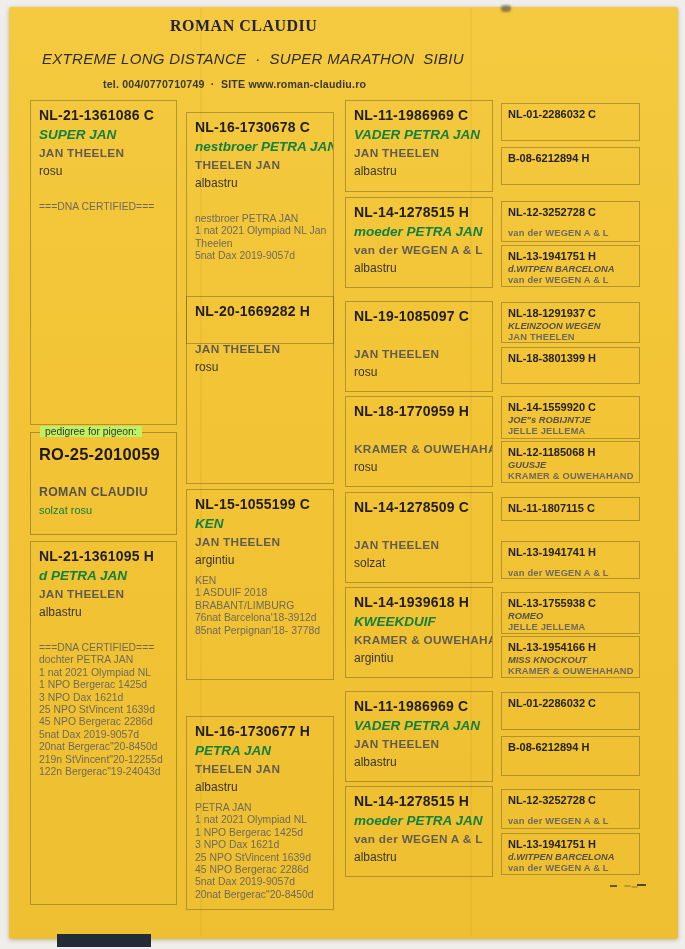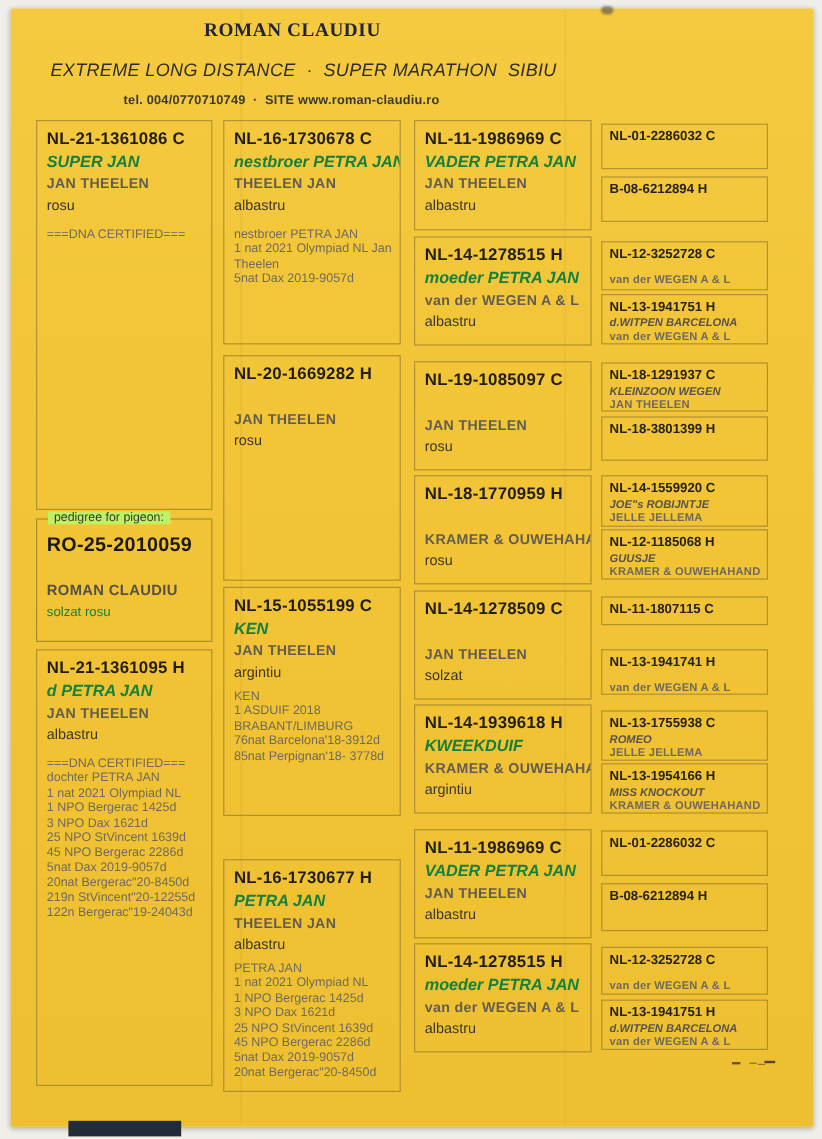--- a/index.html
+++ b/index.html
@@ -40,21 +40,21 @@
   }
   .c1 { left:30px;  width:147px; }
   .c2 { left:186px; width:148px; }
   .c3 { left:345px; width:148px; }
   .c4 { left:501px; width:139px; }
 
   .ring   { font-size:14px; font-weight:700; color:#211e19; letter-spacing:.2px; margin-bottom:4px; white-space:nowrap; }
   .pname  { font-size:13.5px; font-style:italic; font-weight:700; color:#15803d; min-height:18px; margin-bottom:1px; white-space:nowrap; }
   .breeder{ font-size:11.8px; font-weight:700; color:#615c50; letter-spacing:.3px; min-height:16px; margin-bottom:2px; white-space:nowrap; }
   .pcolor { font-size:12px; color:#3a362f; min-height:15px; }
-  .details{ margin-top:11px; font-size:10.4px; line-height:12.4px; color:#6f6a5c; white-space:pre-line; }
+  .details{ margin-top:22px; font-size:10.4px; line-height:12.4px; color:#6f6a5c; white-space:pre-line; }
 
   .g4 { padding:4px 2px 4px 6px; }
   .ring4   { font-size:11px; font-weight:700; color:#26221c; margin-bottom:2px; white-space:nowrap; }
   .pname4  { font-size:9.3px; font-style:italic; font-weight:700; color:#57524a; line-height:10.5px; white-space:nowrap; }
   .pname4:empty { height:8px; }
   .breeder4{ font-size:9.3px; font-weight:700; color:#6e695c; line-height:10.5px; letter-spacing:.2px; white-space:nowrap; }
 
   
   .subject {
     position:absolute; left:30px; top:432px; width:147px; height:103px;
@@ -115,21 +115,21 @@
 1 NPO Bergerac 1425d
 3 NPO Dax 1621d
 25 NPO StVincent 1639d
 45 NPO Bergerac 2286d
 5nat Dax 2019-9057d
 20nat Bergerac"20-8450d
 219n StVincent"20-12255d
 122n Bergerac"19-24043d</div>
   </div>
 
-  <div class="box c2" style="top:100px;height:187px">
+  <div class="box c2" style="top:112px;height:232px">
     <div class="ring">NL-16-1730678 C</div>
     <div class="pname">nestbroer PETRA JAN</div>
     <div class="breeder">THEELEN JAN</div>
     <div class="pcolor">albastru</div>
     <div class="details">nestbroer PETRA  JAN
 1 nat 2021 Olympiad NL Jan
 Theelen
 5nat Dax 2019-9057d</div>
   </div>
   <div class="box c2" style="top:296px;height:188px">

